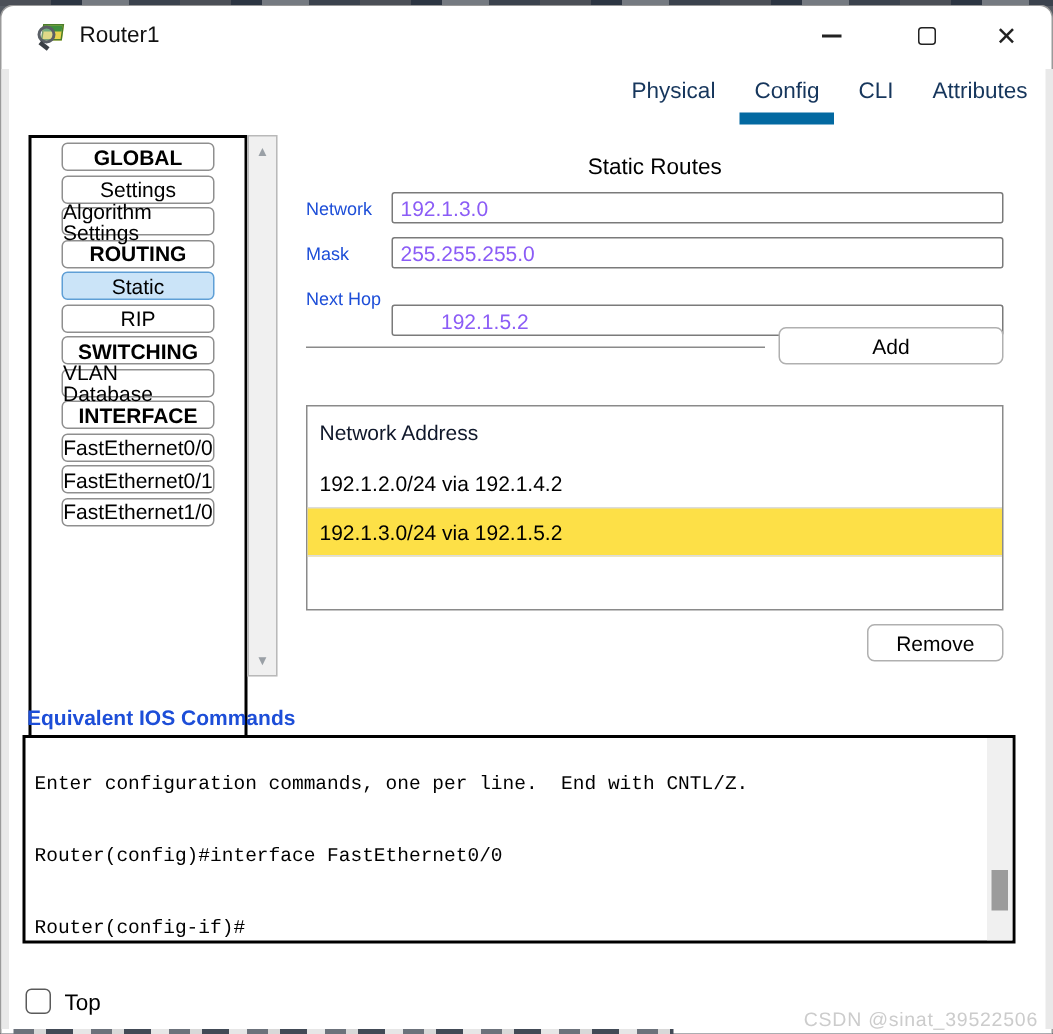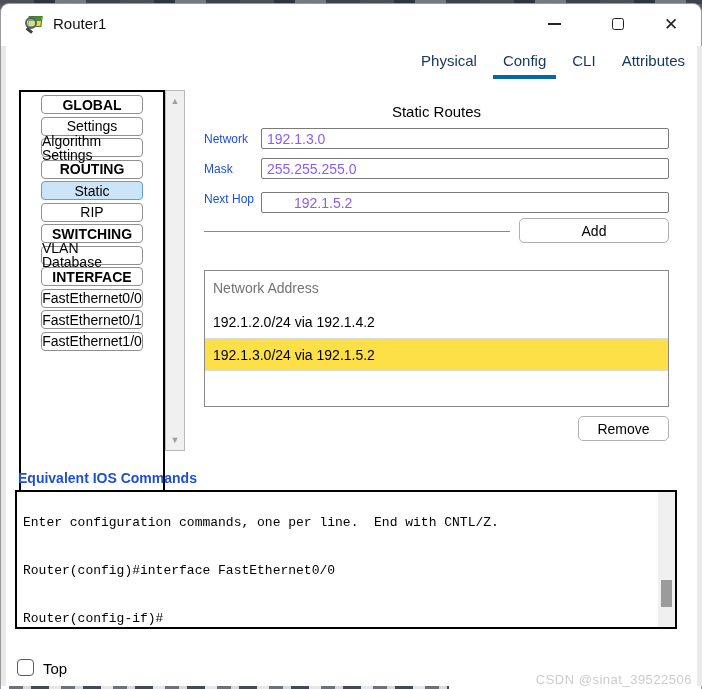--- a/index.html
+++ b/index.html
@@ -18,21 +18,21 @@
   .app-icon .handle{position:absolute;left:1px;top:15px;width:7px;height:2.5px;background:#3a3f45;transform:rotate(38deg);}
   .win-title{position:absolute;left:52px;top:11px;font-size:15px;color:#111;}
   .win-btn{position:absolute;top:6px;width:42px;height:28px;display:flex;align-items:center;justify-content:center;cursor:default;}
   .btn-min{left:532px;} .btn-max{left:596px;} .btn-close{left:649px;}
   .glyph-min{width:13px;height:1.6px;background:#222;}
   .glyph-max{width:12px;height:12px;border:1.4px solid #222;border-radius:2.5px;}
   .glyph-close{font-size:17px;color:#222;line-height:1;font-weight:300;}
   
   .tabbar{position:absolute;left:0;top:46px;width:100%;height:29px;display:flex;align-items:flex-start;padding-left:25px;justify-content:flex-end;}
   .tab{font-size:15px;color:#16365c;padding:2px 10px 6px 10px;margin-right:6px;cursor:default;}
-  .tab.active{border-bottom:4px solid #0369a1;}
+  .tab.active{border-bottom:8px solid #0369a1;}
   
   .strip-left{position:absolute;left:0;top:42px;width:5px;height:640px;background:#e9e9e9;}
   .strip-right{position:absolute;left:696px;top:42px;width:6px;height:640px;background:#e9e9e9;}
   .bottom-dashes{position:absolute;left:8px;top:682px;width:440px;height:4px;
     background:repeating-linear-gradient(90deg,#6c727b 0 14px,#d8d8d8 14px 22px,#424a56 22px 40px,#e6e6e6 40px 52px);}
   
   .side-box{position:absolute;left:18px;top:86px;width:146px;height:417px;border:2px solid #000;background:#fff;padding:3px 20px;}
   .side-btn{width:100%;height:19px;margin-bottom:2.5px;background:#fff;border:1px solid #8f8f8f;border-radius:4px;
     font-size:14px;color:#000;display:flex;align-items:center;justify-content:center;cursor:default;line-height:1;}
   .side-btn.hdr{font-weight:bold;}
@@ -45,21 +45,21 @@
   .frm-label{position:absolute;left:203px;font-size:12px;color:#1d4ed8;}
   .frm-input{position:absolute;left:260px;width:408px;height:21px;border:1px solid #7a7a7a;border-radius:2px;
     font-size:14px;font-family:"Liberation Sans",sans-serif;color:#8b5cf6;padding:0 5px;background:#fff;}
   .sep{position:absolute;left:203px;top:227px;width:306px;height:0;border-top:1px solid #8a8a8a;}
   .btn{position:absolute;background:#fff;border:1px solid #b0b0b0;border-radius:5px;font-size:14px;color:#000;
     display:flex;align-items:center;justify-content:center;cursor:default;}
   .btn-add{left:518px;top:214px;width:150px;height:25px;}
   .btn-remove{left:577px;top:412px;width:91px;height:25px;}
   
   .list-box{position:absolute;left:203px;top:266px;width:465px;height:137px;border:1px solid #8a8a8a;background:#fff;overflow:hidden;}
-  .list-header{height:34px;padding:9px 0 0 8px;font-size:14px;color:#737373;}
+  .list-header{height:34px;padding:9px 0 0 8px;font-size:14px;color:#0f172a;}
   .list-row{height:33px;display:flex;align-items:center;padding-left:8px;font-size:14px;color:#000;}
   .list-row.alt{background:#fde047;border-top:1px solid #dcdcdc;border-bottom:1px solid #dcdcdc;}
   
   .ios-label{position:absolute;left:17px;top:466px;font-size:14px;color:#1d4ed8;font-weight:bold;}
   .console{position:absolute;left:14px;top:486px;width:662px;height:139px;border:2px solid #000;background:#fff;overflow:hidden;}
   .console-inner{position:absolute;left:6px;top:-9px;right:20px;
     font-family:"Liberation Mono","DejaVu Sans Mono",monospace;font-size:13px;line-height:16px;color:#000;white-space:pre;}
   .console-sb{position:absolute;right:0;top:0;width:17px;height:100%;background:#f0f0f0;}
   .console-thumb{position:absolute;right:3px;top:88px;width:11px;height:27px;background:#9b9b9b;}
   
@@ -123,21 +123,21 @@
 
   <div class="form-title">Static Routes</div>
 
   <div class="frm-label" style="top:128px;">Network</div>
   <input class="frm-input" style="top: 124px;" value="192.1.3.0">
 
   <div class="frm-label" style="top:158px;">Mask</div>
   <input class="frm-input" style="top: 154px;" value="255.255.255.0">
 
   <div class="frm-label" style="top:188px;">Next Hop</div>
-  <input class="frm-input" style="top: 188px; padding-left: 32px;" value="192.1.5.2">
+  <input class="frm-input" style="top: 199px; padding-left: 32px;" value="192.1.5.2">
 
   <div class="sep"></div>
   <div class="btn btn-add">Add</div>
 
   <div class="list-box">
     <div class="list-header">Network Address</div>
     <div class="list-row">192.1.2.0/24 via 192.1.4.2</div>
     <div class="list-row alt">192.1.3.0/24 via 192.1.5.2</div>
   </div>
   <div class="btn btn-remove">Remove</div>

